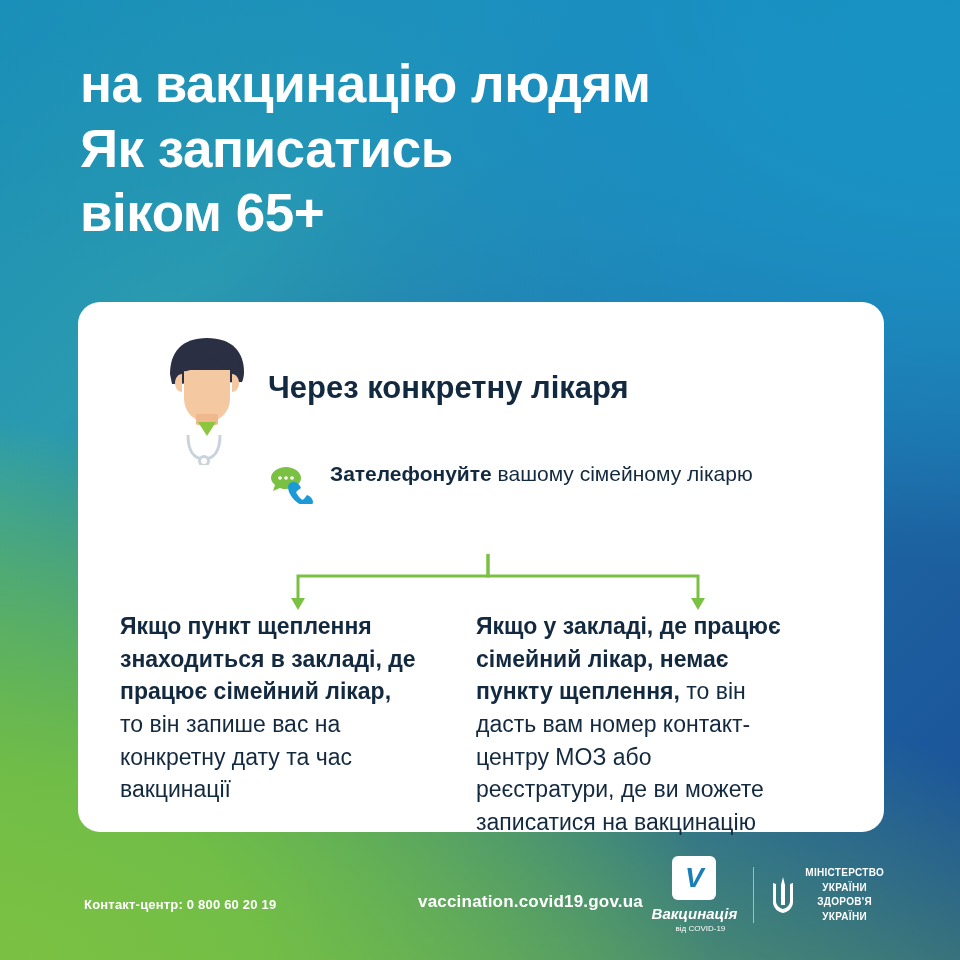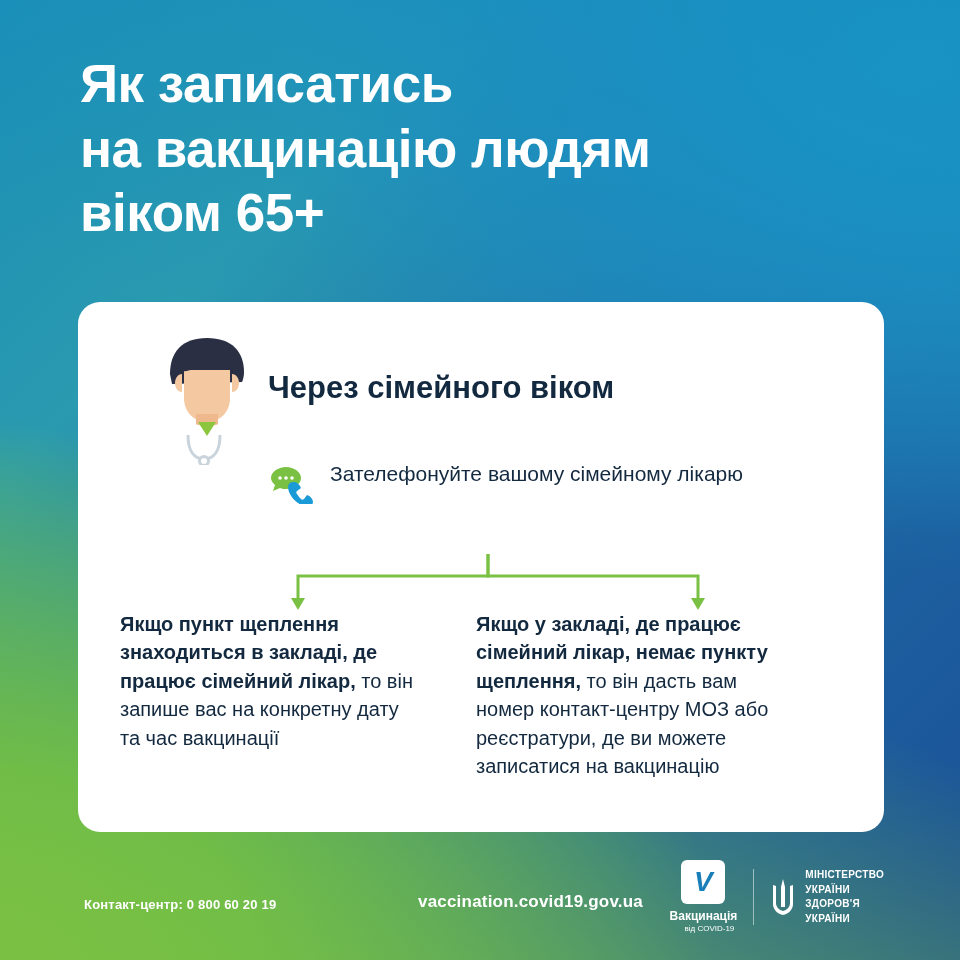--- a/index.html
+++ b/index.html
@@ -65,28 +65,28 @@
     display: flex;
     align-items: flex-start;
     gap: 16px;
   }
   .phone-icon { flex: 0 0 auto; margin-top: 4px; }
   .call-text {
     font-size: 21px;
     line-height: 1.35;
     color: #13293f;
   }
-  .call-text b { font-weight: normal; text-align: right; }
+  .call-text b { font-weight: bold; text-align: right; }
 
   .connector { position: absolute; left: 120px; top: 252px; width: 580px; height: 62px; }
 
   .col {
     position: absolute;
     top: 308px;
-    font-size: 20px;
+    font-size: 23px;
     line-height: 1.42;
     color: #13293f;
   }
   .col b { font-weight: bold; }
   .col-left { left: 42px; width: 300px; }
   .col-right { left: 398px; width: 320px; }
 
   .footer { position: absolute; left: 0; bottom: 0; width: 100%; height: 128px; }
   .contact {
     position: absolute; left: 84px; bottom: 48px;
@@ -103,55 +103,55 @@
     display: flex; align-items: center; gap: 16px;
   }
   .logo-vacc { text-align: center; color: #ffffff; }
   .logo-vacc .mark {
     width: 44px; height: 44px; margin: 0 auto 5px;
     border-radius: 6px; background: #ffffff;
     display: flex; align-items: center; justify-content: center;
     color: #1a7fb8; font-size: 28px; font-weight: bold; font-style: italic;
     line-height: 1;
   }
-  .logo-vacc .l1 { font-size: 12px; font-weight: bold; line-height: 1.25; }
+  .logo-vacc .l1 { font-size: 15px; font-weight: bold; line-height: 1.25; font-style: italic; }
   .logo-vacc .l2 { font-size: 8px; line-height: 1.25; margin-left: 12px; }
   .divider { width: 1px; height: 56px; background: rgba(255,255,255,0.5); }
   .logo-moz { display: flex; align-items: center; gap: 9px; color: #ffffff; }
-  .moz-text { font-size: 10px; font-weight: bold; line-height: 1.45; letter-spacing: 0.3px; }
+  .moz-text { font-size: 10px; font-weight: bold; line-height: 1.45; letter-spacing: 0.3px; text-align: center; }
 </style>
 </head>
 <body>
 
 <div class="poster">
   <div class="content">
 
     <div class="headline">
+      <span class="line">на вакцинацію людям</span>
       <span class="line">Як записатись</span>
-      <span class="line">на вакцинацію людям</span>
       <span class="line">віком 65+</span>
     </div>
 
     <div class="card">
 
       <svg class="doctor" viewBox="0 0 118 135">
         <path d="M22 44c0-22 12-36 37-36s37 14 37 34c0 6-2 10-2 10l-70 2z" fill="#2b2f44"></path>
         <path d="M36 40h46v28c0 14-10 24-23 24s-23-10-23-24z" fill="#f4c8a0"></path>
         <path d="M48 84h22v16H48z" fill="#f0b98d"></path>
         <path d="M59 96c10 0 18-4 22-7l17 8c9 4 14 13 14 23v15H6v-15c0-10 5-19 14-23l17-8c4 3 12 7 22 7z" fill="#ffffff"></path>
         <path d="M50 92h18l-9 14z" fill="#8cc63f"></path>
         <path d="M26 42c0-20 14-32 33-32s33 12 33 30c-10 2-22-6-28-14-6 10-20 16-38 16z" fill="#2b2f44"></path>
         <path d="M34 44c-4 0-7 4-7 9s3 9 7 9z" fill="#f4c8a0"></path>
         <path d="M84 44c4 0 7 4 7 9s-3 9-7 9z" fill="#f4c8a0"></path>
         <path d="M40 105c0 16 6 24 16 24s16-8 16-24" fill="none" stroke="#c9d3db" stroke-width="3"></path>
         <circle cx="56" cy="131" r="6" fill="#c9d3db"></circle>
         <circle cx="56" cy="131" r="3" fill="#ffffff"></circle>
       </svg>
 
-      <div class="card-title">Через сімейного віком</div>
+      <div class="card-title">Через конкретну лікаря</div>
 
       <div class="call-row">
         <svg class="phone-icon" width="46" height="40" viewBox="0 0 46 40">
           <path d="M3 14c0-6 7-11 15-11s15 5 15 11-7 11-15 11c-2 0-4 0-6-1l-7 3 2-6c-2-2-4-4-4-7z" fill="#7ac143"></path>
           <circle cx="12" cy="14" r="1.8" fill="#ffffff"></circle>
           <circle cx="18" cy="14" r="1.8" fill="#ffffff"></circle>
           <circle cx="24" cy="14" r="1.8" fill="#ffffff"></circle>
           <path d="M30 22c3 0 6 3 7 6l-4 3c-1 1-1 2 0 3 2 3 2 3 4 5 1 1 2 1 3 0l3-4c3 1 6 4 6 7s-4 5-8 4c-6-1-12-6-15-12-2-4-3-9 0-11 1-1 3-1 4-1z" fill="#1a9ad6" transform="translate(-4,-4)"></path>
         </svg>
         <div class="call-text">

